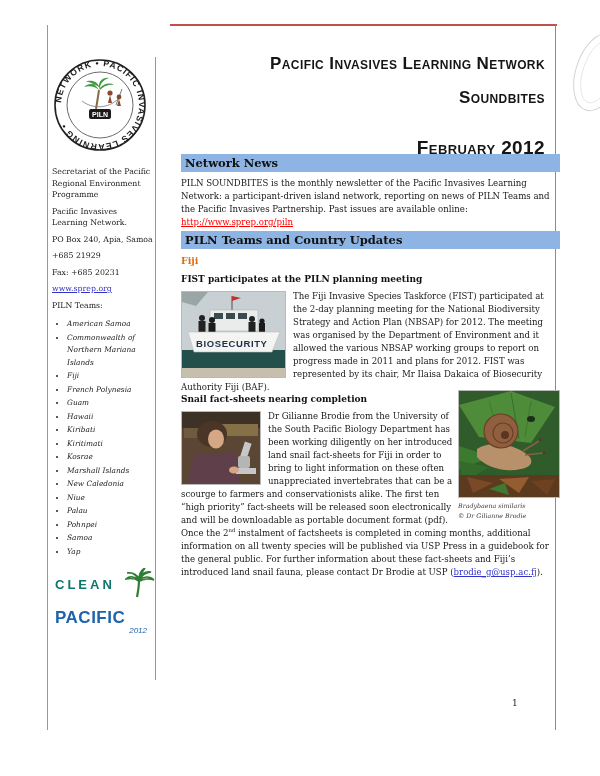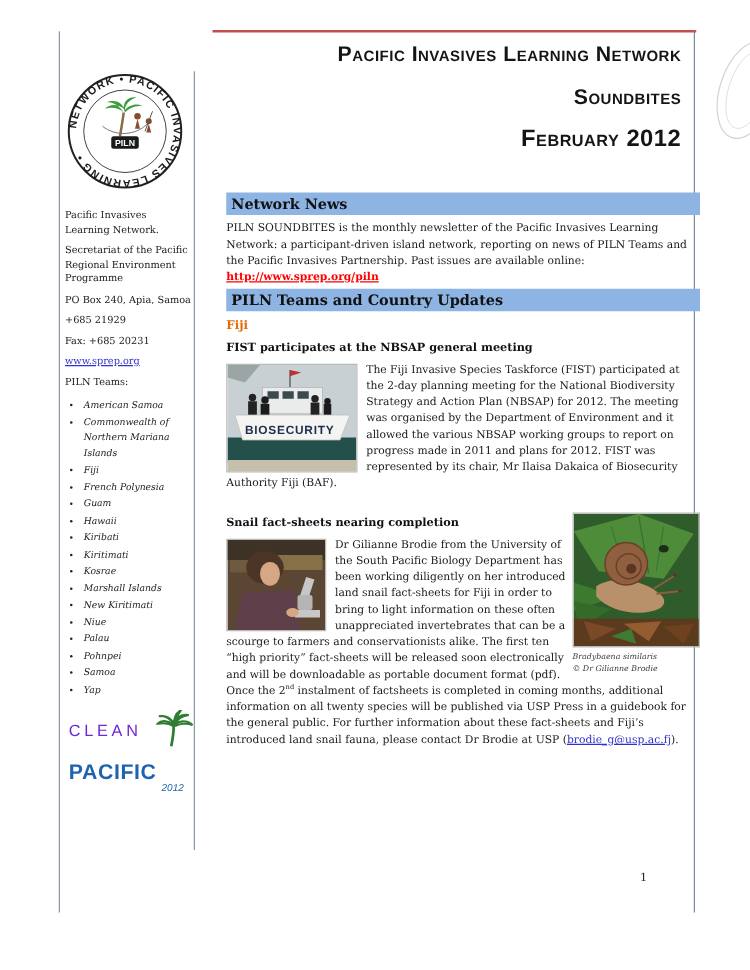--- a/index.html
+++ b/index.html
@@ -8,51 +8,51 @@
     font-family:"DejaVu Serif", serif;color:#191919;overflow:hidden;
   }
   
   .rule-left{position:absolute;left:47px;top:25px;width:1px;height:705px;background:#8d9aa6;}
   .rule-mid{position:absolute;left:155px;top:57px;width:1px;height:623px;background:#8d9aa6;}
   .rule-right{position:absolute;left:555px;top:25px;width:1px;height:705px;background:#7e8e9a;}
   .rule-top{position:absolute;left:170px;top:24px;width:387px;height:2px;background:#c0504d;}
   
   .masthead{position:absolute;right:55px;top:34px;text-align:right;
     font-family:"Liberation Sans", sans-serif;font-variant:small-caps;color:#151515;}
-  .masthead .t1{font-size:17px;font-weight:600;letter-spacing:.4px;}
+  .masthead .t1{font-size:17px;font-weight:600;letter-spacing:.4px;margin-top:20px;}
   .masthead .t2{font-size:17px;font-weight:600;letter-spacing:.4px;margin-top:14px;}
-  .masthead .t3{font-size:19px;font-weight:600;letter-spacing:.4px;margin-top:13px;}
+  .masthead .t3{font-size:19px;font-weight:600;letter-spacing:.4px;margin-top:29px;}
   .seal{position:absolute;left:568px;top:30px;opacity:.45;}
   
   .sidebar{position:absolute;left:52px;top:57px;width:101px;}
   .side-info{margin-top:9px;font-size:7.8px;line-height:11.5px;color:#222;}
   .side-info p{margin:0 0 5px 0;}
   .side-link{color:#3333cc;text-decoration:underline;cursor:pointer;}
   .teams-label{margin-top:14px;font-size:7.8px;color:#222;}
   ul.teams{margin:7px 0 0 2px;padding-left:13px;font-style:italic;font-size:7.4px;line-height:12.5px;color:#222;}
   ul.teams li{margin:0 0 1px 0;}
   
   .cleanpac{position:absolute;left:55px;top:578px;width:98px;font-family:"Liberation Sans", sans-serif;}
-  .cp-clean{color:#6d28d9;font-weight:normal;font-size:13px;letter-spacing:3px;line-height:13px;}
+  .cp-clean{color:#0f766e;font-weight:bold;font-size:13px;letter-spacing:3px;line-height:13px;}
   .cp-pacific{color:#1e63ad;font-weight:bold;font-size:17px;letter-spacing:.5px;line-height:17px;margin-top:18px;}
   .cp-year{color:#1e63ad;font-weight:normal;font-style:italic;font-size:8px;text-align:right;margin-right:6px;}
   .cp-palm{position:absolute;right:-2px;top:-10px;}
   
   .main{position:absolute;left:181px;top:154px;width:379px;font-size:8.6px;line-height:13px;}
   .bar{box-sizing:border-box;width:100%;background:#8db4e2;color:#111;
     font-weight:bold;font-size:11.5px;line-height:14px;padding:2px 4px;}
   .bar2{margin-top:2px;}
   .news-p{margin:5px 0 0 0;}
-  .link-red{color:#ff0000;font-weight:bold;text-decoration:underline;cursor:pointer;}
+  .link-red{color:#ff0000;font-weight:normal;text-decoration:underline;cursor:pointer;}
   .link-blue{color:#3333cc;text-decoration:underline;cursor:pointer;margin-top:16px;}
   .meeting{margin-top:12px;text-align:center;color:#e36c0a;font-weight:bold;font-size:13px;line-height:24px;}
   sup{vertical-align:super;font-size:62%;line-height:0;}
   .country{margin-top:6px;color:#e36c0a;font-weight:bold;font-size:9.5px;line-height:11px;}
   .story-h{margin-top:8px;font-weight:bold;font-size:9px;line-height:11px;color:#111;}
-  .story-h.snail{clear:both;margin-top:20px;}
+  .story-h.snail{clear:both;margin-top:0;}
   .story-p{margin:5px 0 0 0;}
   .ph{display:block;border:1px solid #b9b9b9;}
   .float-l{float:left;margin:1px 7px 3px 0;}
   .float-r{float:right;margin:-20px 0 3px 5px;width:102px;}
   .caption{font-style:italic;font-size:6.3px;line-height:9px;color:#3a3a3a;margin-top:3px;}
   .caption div{margin-bottom:1px;}
   .clear{clear:both;}
   .pageno{position:absolute;left:512px;top:698px;font-size:9px;color:#222;}
 </style>
 </head>
@@ -94,41 +94,41 @@
     <path d="M58,38 L56,46 L60,46 Z" fill="#8a4b2c"></path>
     <circle cx="67" cy="40" r="2.4" fill="#8a4b2c"></circle>
     <path d="M67,42 L65,49 L69,49 Z" fill="#8a4b2c"></path>
     <line x1="70" y1="32" x2="64" y2="48" stroke="#555555" stroke-width="0.8"></line>
 
     <rect x="37" y="52" width="22" height="10" rx="2" fill="#1a1a1a"></rect>
     <text x="48" y="60" text-anchor="middle" font-family="Liberation Sans, sans-serif" font-size="7" font-weight="bold" fill="#ffffff">PILN</text>
   </svg>
 
   <div class="side-info">
+    <p>Secretariat of the Pacific Regional Environment Programme</p>
     <p>Pacific Invasives Learning Network.</p>
-    <p>Secretariat of the Pacific Regional Environment Programme</p>
     <p>PO Box 240, Apia, Samoa</p>
     <p>+685 21929</p>
     <p>Fax: +685 20231</p>
     <p><a class="side-link">www.sprep.org</a></p>
     <p class="teams-label">PILN Teams:</p>
   </div>
 
   <ul class="teams">
     <li>American Samoa</li>
     <li>Commonwealth of Northern Mariana Islands</li>
     <li>Fiji</li>
     <li>French Polynesia</li>
     <li>Guam</li>
     <li>Hawaii</li>
     <li>Kiribati</li>
     <li>Kiritimati</li>
     <li>Kosrae</li>
     <li>Marshall Islands</li>
-    <li>New Kiritimati</li>
+    <li>New Caledonia</li>
     <li>Niue</li>
     <li>Palau</li>
     <li>Pohnpei</li>
     <li>Samoa</li>
     <li>Yap</li>
   </ul>
 </div>
 
 <div class="cleanpac">
   <svg class="cp-palm" width="30" height="30" viewBox="0 0 30 30">
@@ -144,21 +144,21 @@
 
   <div class="bar">Network News</div>
 
   <p class="news-p"><span>PILN SOUNDBITES is the monthly newsletter of the Pacific Invasives Learning Network: a participant-driven island network, reporting on news of PILN Teams and the Pacific Invasives Partnership. Past issues are available online: </span><a class="link-red">http://www.sprep.org/piln</a></p>
 
 
   <div class="bar bar2">PILN Teams and Country Updates</div>
 
   <div class="country">Fiji</div>
 
-  <div class="story-h">FIST participates at the NBSAP general meeting</div>
+  <div class="story-h">FIST participates at the PILN planning meeting</div>
 
   <p class="story-p">
     <svg class="ph float-l" width="103" height="85" viewBox="0 0 103 85">
       <rect width="103" height="60" fill="#c9d0d3"></rect>
       <rect y="58" width="103" height="20" fill="#24504c"></rect>
       <rect y="76" width="103" height="9" fill="#c7bfae"></rect>
       <path d="M0,0 L26,0 L14,14 L0,10 Z" fill="#9aa6a6"></path>
       <line x1="50" y1="4" x2="50" y2="20" stroke="#666" stroke-width="1.2"></line>
       <path d="M50,4 L59,6 L50,9 Z" fill="#c03030"></path>
       <rect x="28" y="18" width="48" height="21" fill="#e9eceb" stroke="#b0b6b6" stroke-width="0.6"></rect>

